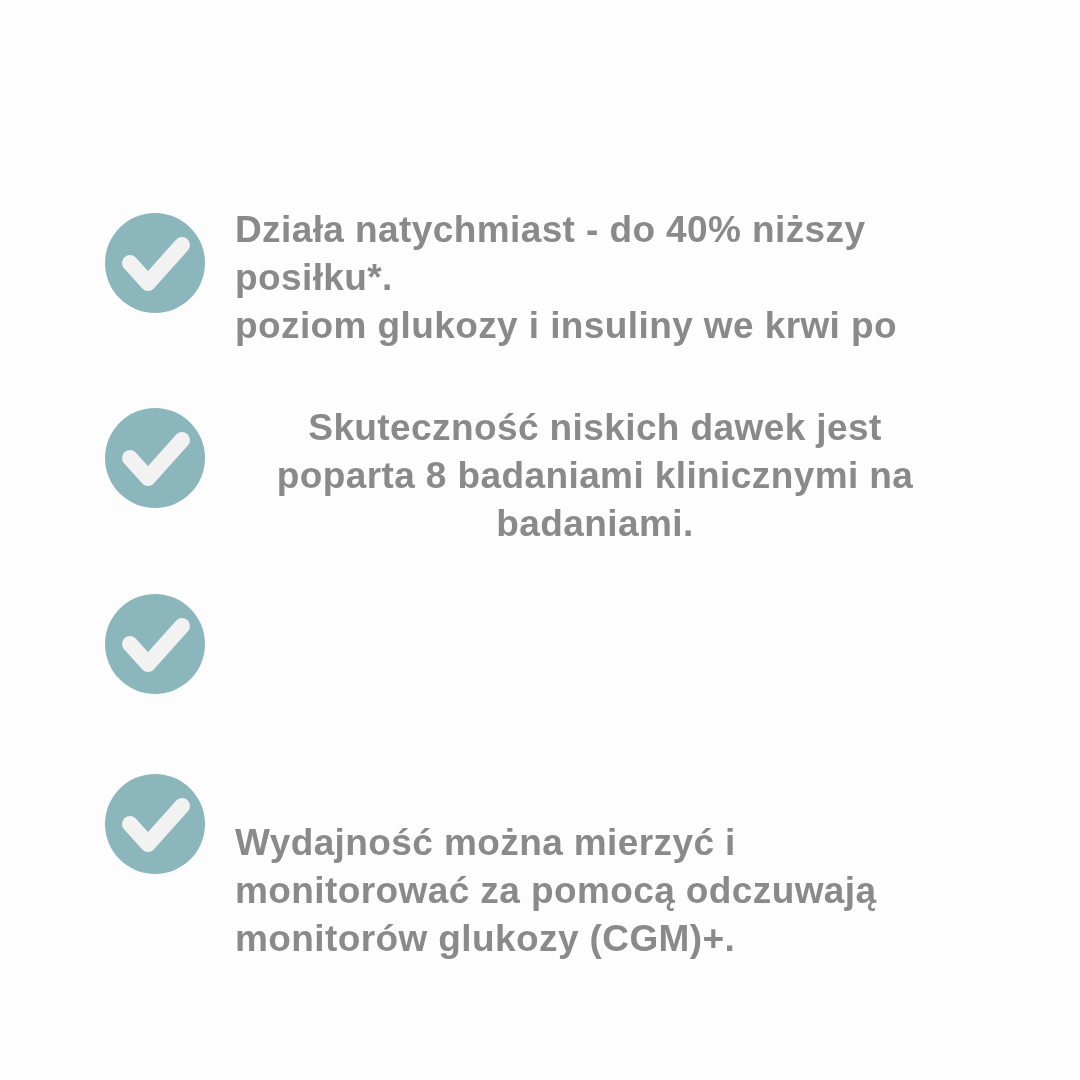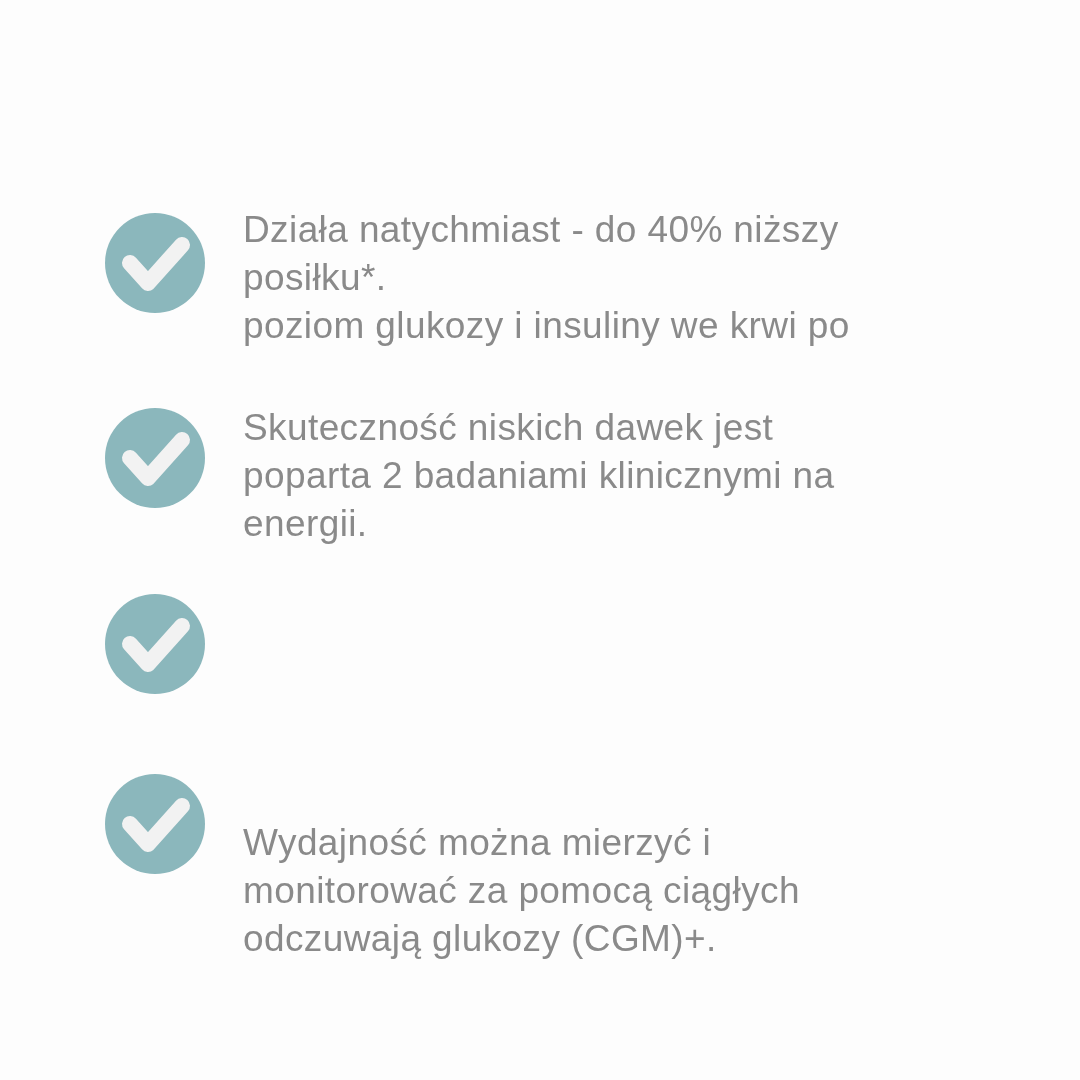--- a/index.html
+++ b/index.html
@@ -24,38 +24,38 @@
     width: 100px;
     height: 100px;
   }
   .check-circle svg {
     display: block;
     width: 100%;
     height: 100%;
   }
   .item-text {
     position: absolute;
-    left: 243px;
+    left: 235px;
     width: 720px;
     font-size: 37px;
     line-height: 48px;
-    font-weight: normal;
+    font-weight: bold;
     letter-spacing: 0.4px;
     color: #8a8a8a;
   }
   .item-text .line {
     white-space: nowrap;
   }
   
   .circle-1 { top: 213px; }
   .circle-2 { top: 408px; }
   .circle-3 { top: 594px; }
   .circle-4 { top: 774px; }
   .text-1 { top: 206px; }
-  .text-2 { top: 404px; }
+  .text-2 { top: 404px; text-align: center; }
   .text-3 { top: 605px; }
   .text-4 { top: 789px; margin-top: 30px; }
 </style>
 </head>
 <body>
 
 <div class="page">
 
   <div class="check-circle circle-1">
     <svg viewBox="0 0 100 100" aria-hidden="true">
@@ -70,36 +70,36 @@
   </div>
 
   <div class="check-circle circle-2">
     <svg viewBox="0 0 100 100" aria-hidden="true">
       <circle cx="50" cy="50" r="50" fill="#8bb7bc"></circle>
       <polyline points="25,50 43,70 77,32" fill="none" stroke-width="16" stroke-linecap="round" stroke-linejoin="round" stroke="#f2f2f2"></polyline>
     </svg>
   </div>
   <div class="item-text text-2">
     <div class="line">Skuteczność niskich dawek jest</div>
-    <div class="line">poparta 2 badaniami klinicznymi na</div>
-    <div class="line">energii.</div>
+    <div class="line">poparta 8 badaniami klinicznymi na</div>
+    <div class="line">badaniami.</div>
   </div>
 
   <div class="check-circle circle-3">
     <svg viewBox="0 0 100 100" aria-hidden="true">
       <circle cx="50" cy="50" r="50" fill="#8bb7bc"></circle>
       <polyline points="25,50 43,70 77,32" fill="none" stroke-width="16" stroke-linecap="round" stroke-linejoin="round" stroke="#f2f2f2"></polyline>
     </svg>
   </div>
 
   <div class="check-circle circle-4">
     <svg viewBox="0 0 100 100" aria-hidden="true">
       <circle cx="50" cy="50" r="50" fill="#8bb7bc"></circle>
       <polyline points="25,50 43,70 77,32" fill="none" stroke-width="16" stroke-linecap="round" stroke-linejoin="round" stroke="#f2f2f2"></polyline>
     </svg>
   </div>
   <div class="item-text text-4">
     <div class="line">Wydajność można mierzyć i</div>
-    <div class="line">monitorować za pomocą ciągłych</div>
-    <div class="line">odczuwają glukozy (CGM)+.</div>
+    <div class="line">monitorować za pomocą odczuwają</div>
+    <div class="line">monitorów glukozy (CGM)+.</div>
   </div>
 
 </div>
 
 </body></html>

